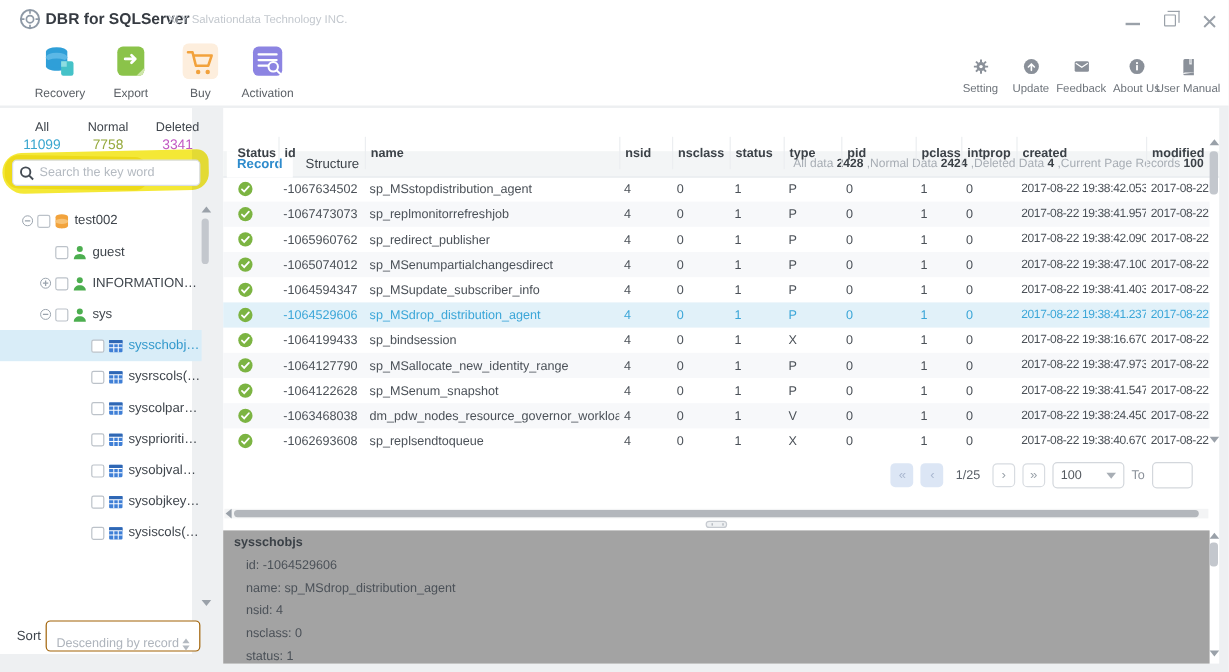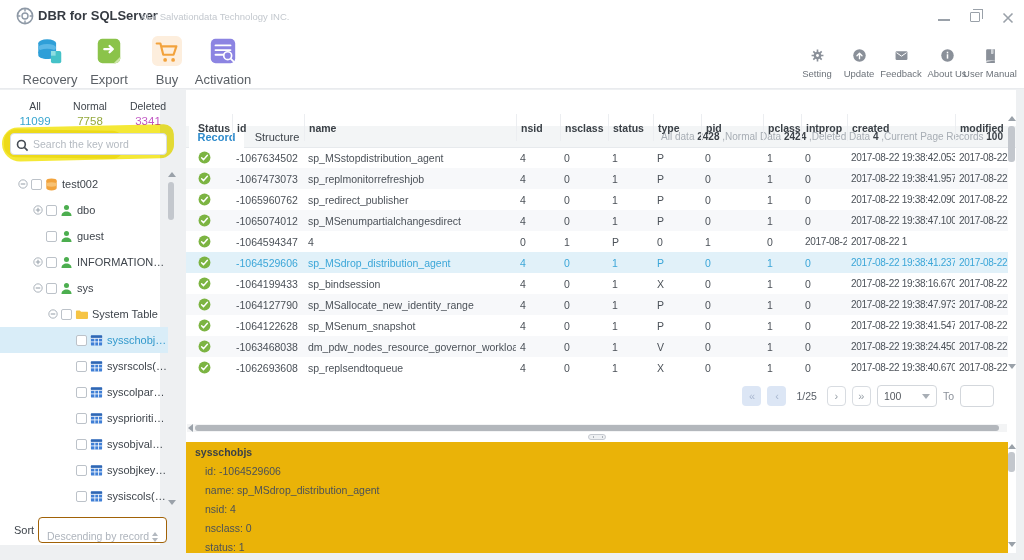--- a/index.html
+++ b/index.html
@@ -16,21 +16,21 @@
   #btn-min { left:938px; border-bottom:2px solid #9aa1a9; height:9px; width:12px; }
   #btn-max { left:970px; width:10px; height:10px; border:1.5px solid #9aa1a9; border-radius:1px; }
   #btn-max::after { content:""; position:absolute; left:2px; top:-4px; width:9px; height:9px; border:1.5px solid #9aa1a9; border-left:none; border-bottom:none; }
   #btn-close { left:1002px; width:12px; height:12px; }
   #btn-close svg { display:block; }
 
   
   #toolbar { left:0; top:30px; width:1024px; height:59px; background:#fff; border-bottom:1px solid #e9ebee; }
   .tool-left { position:absolute; top:6px; width:62px; text-align:center; cursor:pointer; }
   .tool-left .ic { display:inline-block; width:30px; height:30px; }
-  .tool-left .lb { display:block; margin-top:2px; font-size:13px; color:#5b6066; }
+  .tool-left .lb { display:block; margin-top:2px; font-size:10px; color:#5b6066; }
   .tool-right { position:absolute; top:18px; width:56px; text-align:center; cursor:pointer; }
   .tool-right .ic { display:inline-block; width:16px; height:16px; }
   .tool-right .lb { display:block; margin-top:1px; font-size:9.5px; color:#6d737a; }
 
   
   #sidebar { left:0; top:90px; width:160px; height:455px; background:#fff; }
   .stat { position:absolute; top:10px; width:56px; text-align:center; }
   .stat .sl { font-size:10.5px; color:#3f454c; }
   .stat .sv { font-size:11.5px; margin-top:3px; }
   #searchwrap { left:10px; top:43px; width:157px; height:22px; border:1px solid #d9dde2; border-radius:4px; background:#fff; display:flex; align-items:center; padding-left:5px; }
@@ -82,21 +82,21 @@
   #size-select { width:60px; height:22px; border:1px solid #d3d7dc; border-radius:4px; background:#fff; display:flex; align-items:center; padding:0 6px; cursor:pointer; }
   #size-select .szv { flex:1; font-size:10.5px; color:#555a60; }
   #to-label { font-size:10.5px; color:#8a9099; }
   #to-input { width:34px; height:22px; border:1px solid #d3d7dc; border-radius:4px; outline:none; font-size:10.5px; padding:0 4px; font-family:"Liberation Sans",sans-serif; }
 
   #hscroll { left:1px; top:334px; width:820px; height:8px; background:#f3f4f5; }
   #hthumb { position:absolute; left:8px; top:1px; width:804px; height:6px; background:#b3b7bc; border-radius:3px; cursor:pointer; }
   #splitter { left:402px; top:344px; width:18px; height:6px; border:1px solid #c6cad0; border-radius:3px; background:#eef0f2; cursor:row-resize; }
   #splitter::after { content:""; position:absolute; left:4px; top:1px; width:8px; height:2px; border-left:1px solid #aab0b7; border-right:1px solid #aab0b7; }
 
-  #detail { left:0; top:352px; width:822px; height:111px; background:#eab308; }
+  #detail { left:0; top:352px; width:822px; height:111px; background:#a3a3a3; }
   #detail-title { position:absolute; left:9px; top:4px; font-size:10.5px; font-weight:bold; color:#3b4147; }
   .dline { position:absolute; left:19px; font-size:10.5px; color:#4b5158; }
   .sb-thumb { position:absolute; background:#c3c7cd; border-radius:3px; cursor:pointer; }
   .arr { position:absolute; width:0; height:0; cursor:pointer; }
   .arr.up { border-left:4px solid transparent; border-right:4px solid transparent; border-bottom:5px solid #9aa1a9; }
   .arr.down { border-left:4px solid transparent; border-right:4px solid transparent; border-top:5px solid #9aa1a9; }
   .arr.left { border-top:4px solid transparent; border-bottom:4px solid transparent; border-right:5px solid #9aa1a9; }
 </style>
 </head>
 <body>
@@ -239,32 +239,20 @@
           </svg></span>
     <span class="cbox"></span>
     <span class="ticon"><svg width="13" height="13" viewBox="0 0 14 14">
             <ellipse cx="7" cy="3" rx="5.6" ry="2.4" fill="#f2a33c"></ellipse>
             <path d="M1.4 3v8c0 1.3 2.5 2.4 5.6 2.4s5.6-1.1 5.6-2.4V3" fill="#f2a33c"></path>
             <ellipse cx="7" cy="7" rx="5.6" ry="2.4" fill="#f7c275"></ellipse>
           </svg></span>
     <span class="tlabel">test002</span>
   </div>
       <div class="tree-row" style="padding-left:33px">
-    <span class="exp"><svg width="10" height="10" viewBox="0 0 12 12">
-            <circle cx="6" cy="6" r="5" fill="#fff" stroke="#9aa3ad"></circle>
-            <path d="M3.3 6h5.4M6 3.3v5.4" stroke="#9aa3ad" stroke-width="1.3"></path>
-          </svg></span>
-    <span class="cbox"></span>
-    <span class="ticon"><svg width="13" height="13" viewBox="0 0 14 14">
-            <circle cx="7" cy="3.8" r="2.7" fill="#4cae4f"></circle>
-            <path d="M1.6 13c0-3.1 2.4-4.8 5.4-4.8s5.4 1.7 5.4 4.8z" fill="#4cae4f"></path>
-          </svg></span>
-    <span class="tlabel">dbo</span>
-  </div>
-      <div class="tree-row" style="padding-left:33px">
     <span class="exp"></span>
     <span class="cbox"></span>
     <span class="ticon"><svg width="13" height="13" viewBox="0 0 14 14">
             <circle cx="7" cy="3.8" r="2.7" fill="#4cae4f"></circle>
             <path d="M1.6 13c0-3.1 2.4-4.8 5.4-4.8s5.4 1.7 5.4 4.8z" fill="#4cae4f"></path>
           </svg></span>
     <span class="tlabel">guest</span>
   </div>
       <div class="tree-row" style="padding-left:33px">
     <span class="exp"><svg width="10" height="10" viewBox="0 0 12 12">
@@ -282,31 +270,20 @@
     <span class="exp"><svg width="10" height="10" viewBox="0 0 12 12">
             <circle cx="6" cy="6" r="5" fill="#fff" stroke="#9aa3ad"></circle>
             <path d="M3.3 6h5.4" stroke="#9aa3ad" stroke-width="1.3"></path>
           </svg></span>
     <span class="cbox"></span>
     <span class="ticon"><svg width="13" height="13" viewBox="0 0 14 14">
             <circle cx="7" cy="3.8" r="2.7" fill="#4cae4f"></circle>
             <path d="M1.6 13c0-3.1 2.4-4.8 5.4-4.8s5.4 1.7 5.4 4.8z" fill="#4cae4f"></path>
           </svg></span>
     <span class="tlabel">sys</span>
-  </div>
-      <div class="tree-row" style="padding-left:48px">
-    <span class="exp"><svg width="10" height="10" viewBox="0 0 12 12">
-            <circle cx="6" cy="6" r="5" fill="#fff" stroke="#9aa3ad"></circle>
-            <path d="M3.3 6h5.4" stroke="#9aa3ad" stroke-width="1.3"></path>
-          </svg></span>
-    <span class="cbox"></span>
-    <span class="ticon"><svg width="13" height="13" viewBox="0 0 14 14">
-            <path d="M1 3.6c0-.6.4-1 1-1h3.2l1.3 1.5H13c.55 0 1 .45 1 1v5.8c0 .6-.45 1-1 1H2c-.6 0-1-.4-1-1z" fill="#f6c444"></path>
-          </svg></span>
-    <span class="tlabel">System Table</span>
   </div>
       <div class="tree-row sel" style="padding-left:63px">
     <span class="exp"></span>
     <span class="cbox"></span>
     <span class="ticon"><svg width="13" height="13" viewBox="0 0 14 14">
             <rect x="1" y="1.5" width="12" height="11" rx="1" fill="#3f7fd6"></rect>
             <rect x="1" y="1.5" width="12" height="3.2" fill="#2f67b4"></rect>
             <path d="M1 4.7h12M1 8.5h12M5.2 4.7v7.8M9.2 4.7v7.8" stroke="#fff" stroke-width=".9"></path>
           </svg></span>
     <span class="tlabel">sysschobjs(2428)</span>
@@ -488,20 +465,21 @@
         <span class="tc date">2017-08-22 1</span>
   </div>
       <div class="trow grid">
     <span class="tc first">
           <span class="stic"><svg width="13" height="13" viewBox="0 0 14 14">
               <circle cx="7" cy="7" r="6.4" fill="#7cb442"></circle>
               <path d="M3.9 7.3l2 2 4.2-4.6" stroke="#fff" stroke-width="1.6" fill="none" stroke-linecap="round"></path>
             </svg></span>
         </span>
     <span class="tc">-1064594347</span>
+        <span class="tc">sp_MSupdate_subscriber_info</span>
         <span class="tc">4</span>
         <span class="tc">0</span>
         <span class="tc">1</span>
         <span class="tc">P</span>
         <span class="tc">0</span>
         <span class="tc">1</span>
         <span class="tc">0</span>
         <span class="tc date">2017-08-22 19:38:41.403</span>
         <span class="tc date">2017-08-22 1</span>
   </div>

